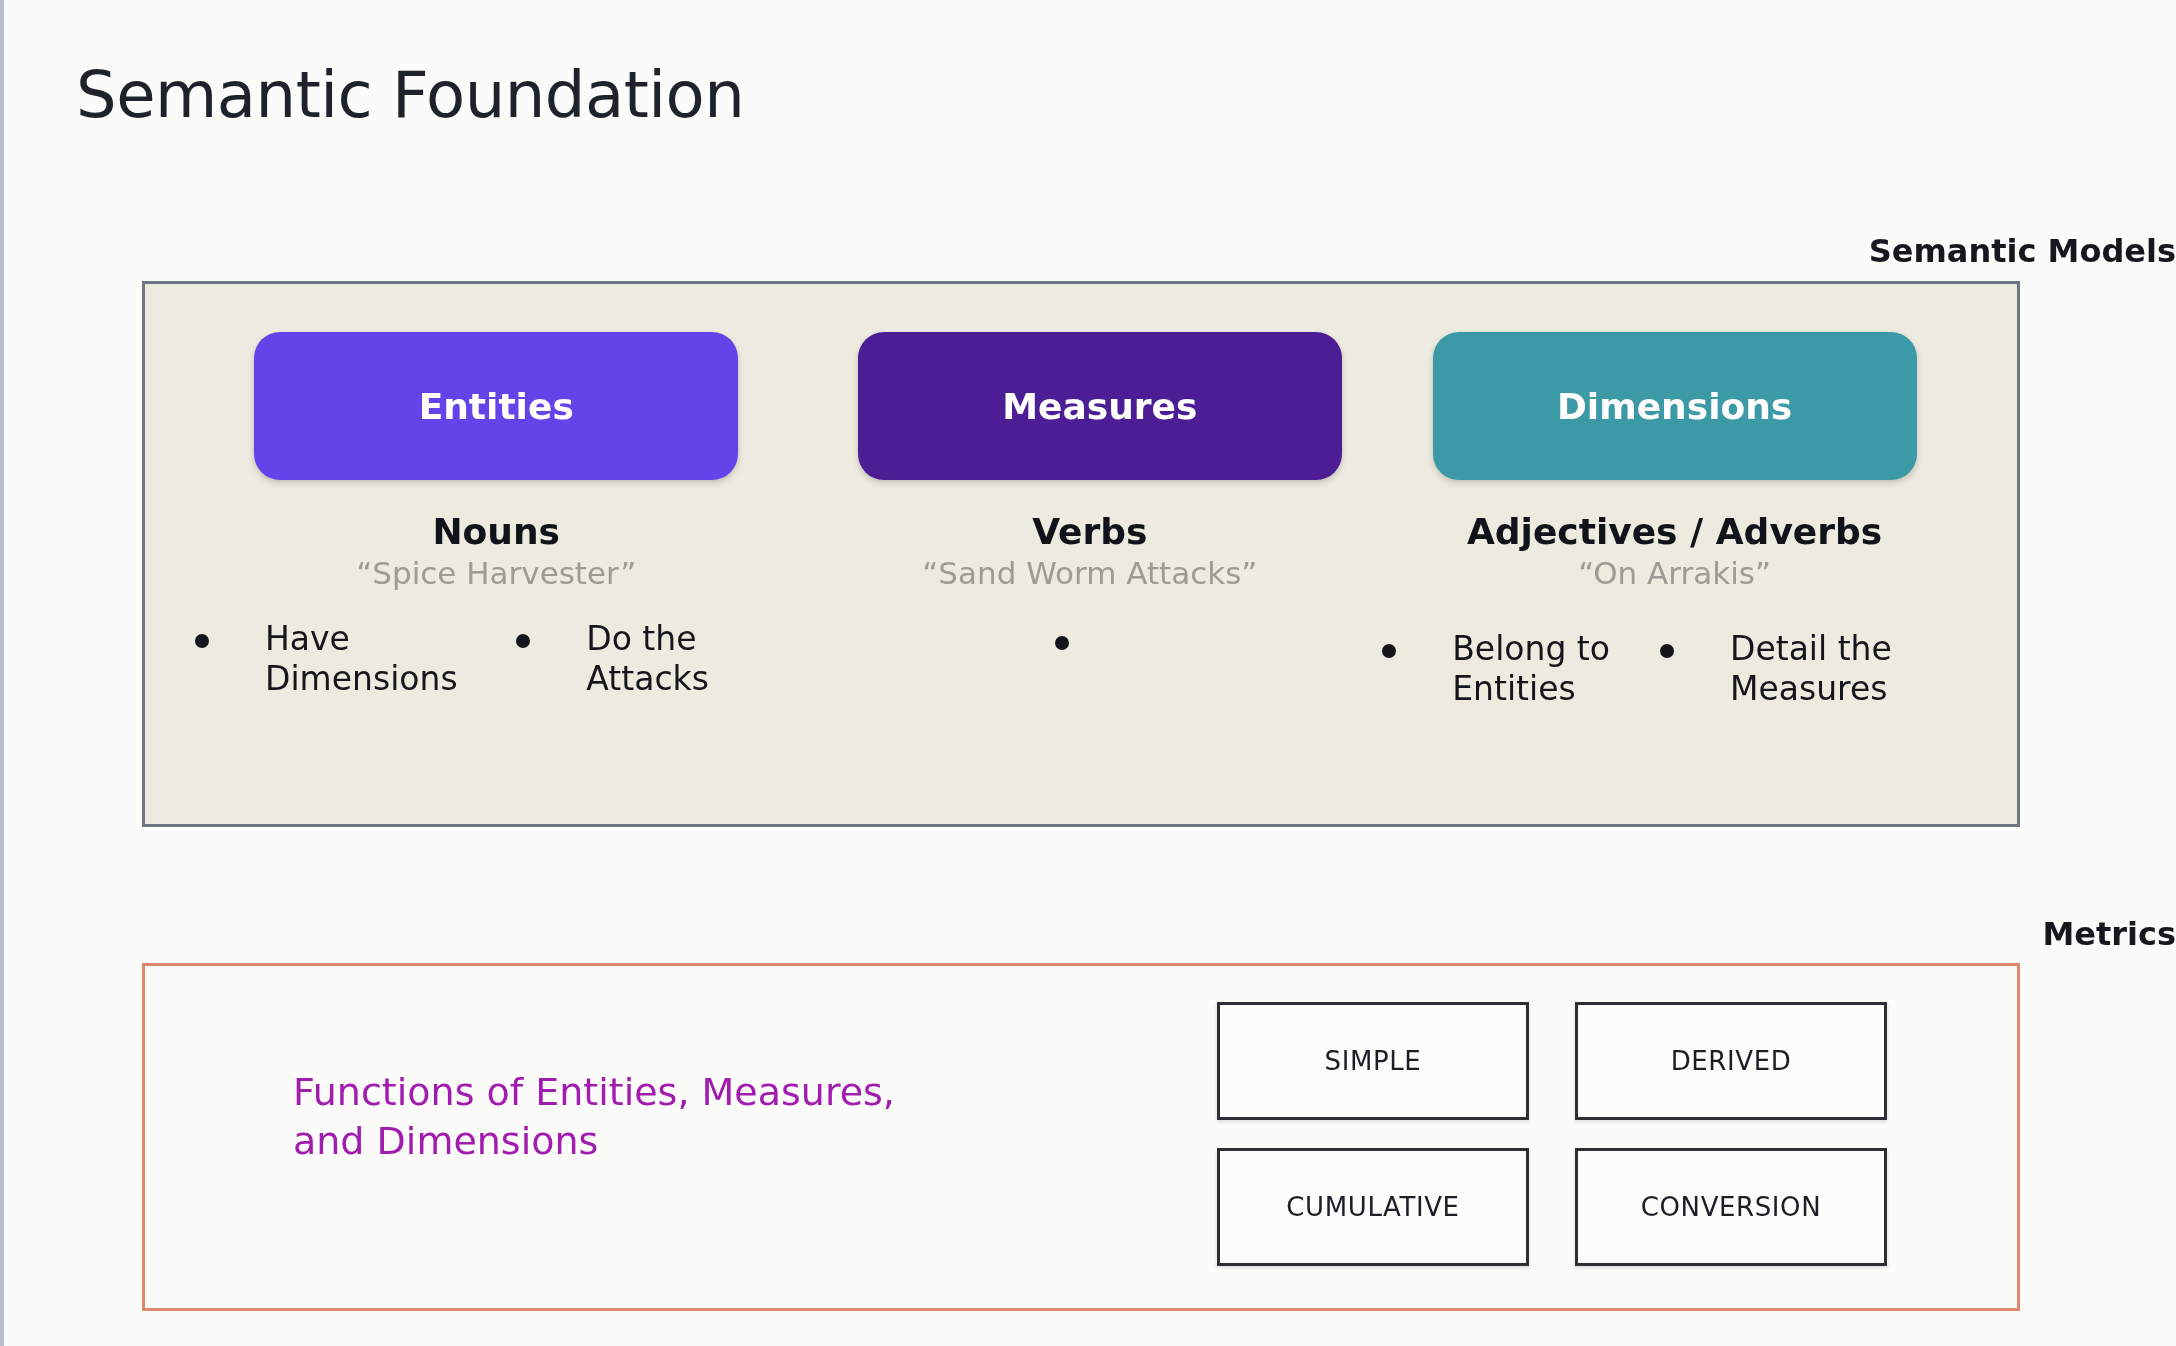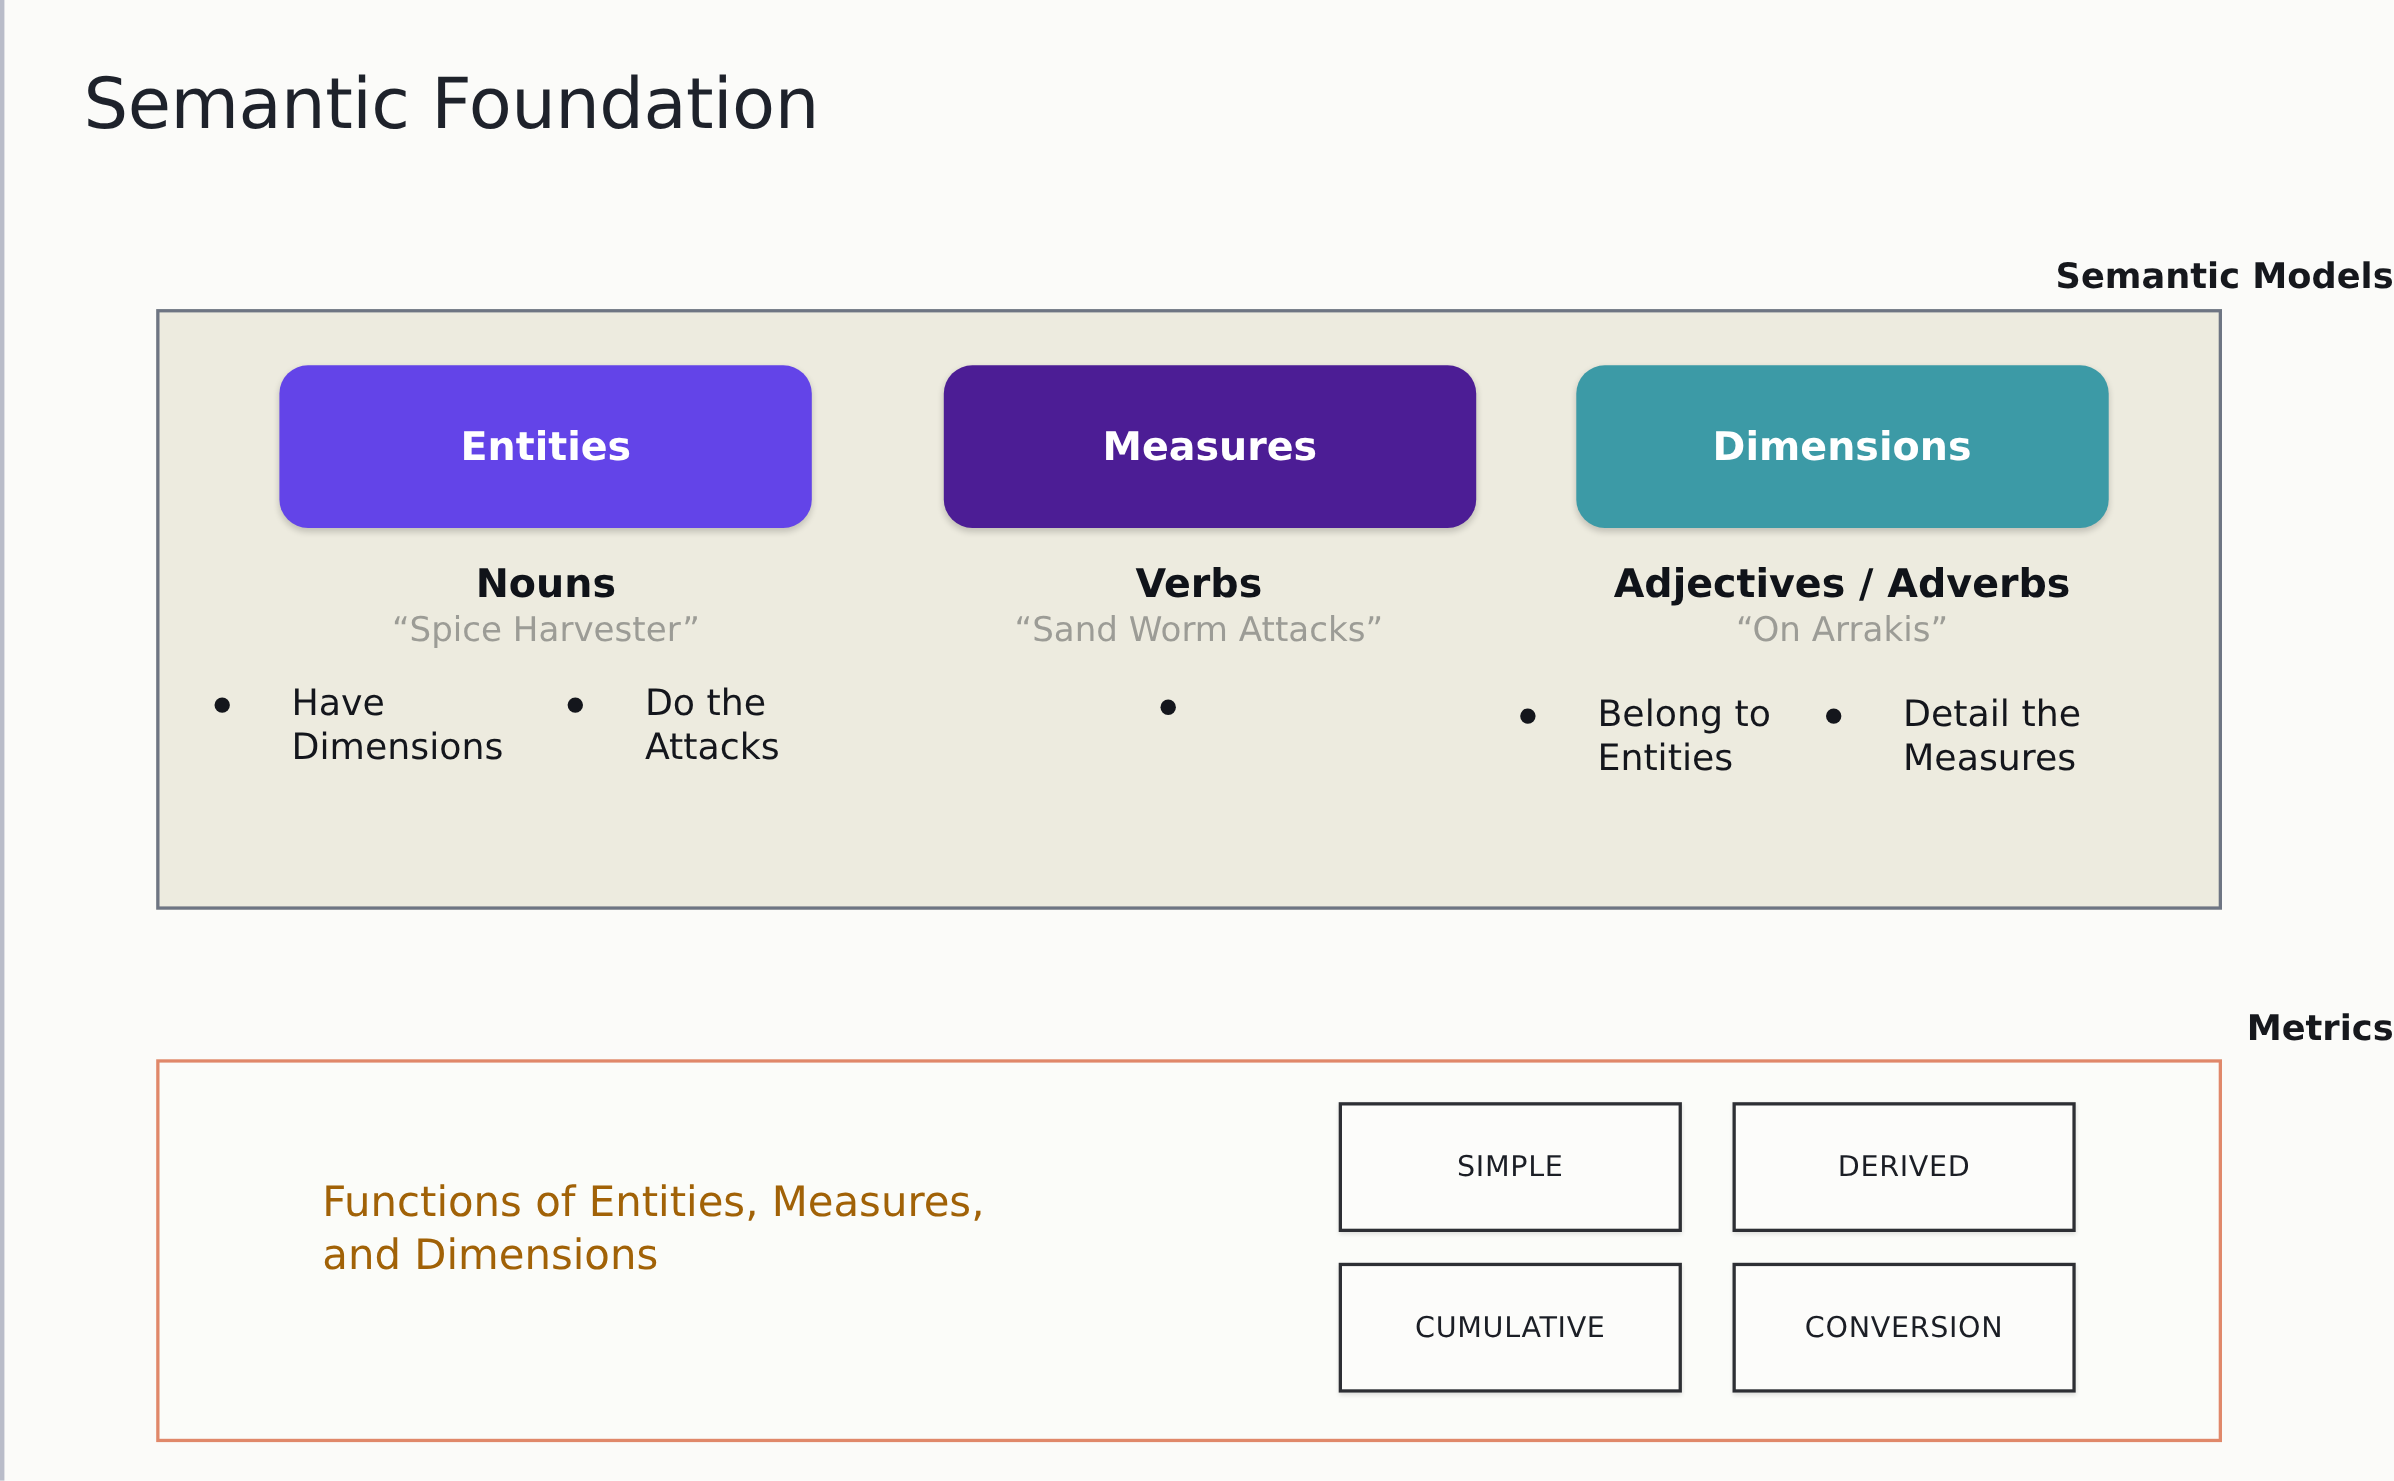--- a/index.html
+++ b/index.html
@@ -170,21 +170,21 @@
     background: #fbfcf9;
     border: 3px solid #e0886a;
     box-sizing: border-box;
   }
 
   .metrics-description {
     position: absolute;
     left: 148px;
     top: 102px;
     font-size: 38px;
-    color: #a16207;
+    color: #a21caf;
     line-height: 1.28;
     white-space: pre-line;
   }
 
   .metric-grid {
     position: absolute;
     left: 1072px;
     top: 36px;
     display: grid;
     grid-template-columns: 312px 312px;

